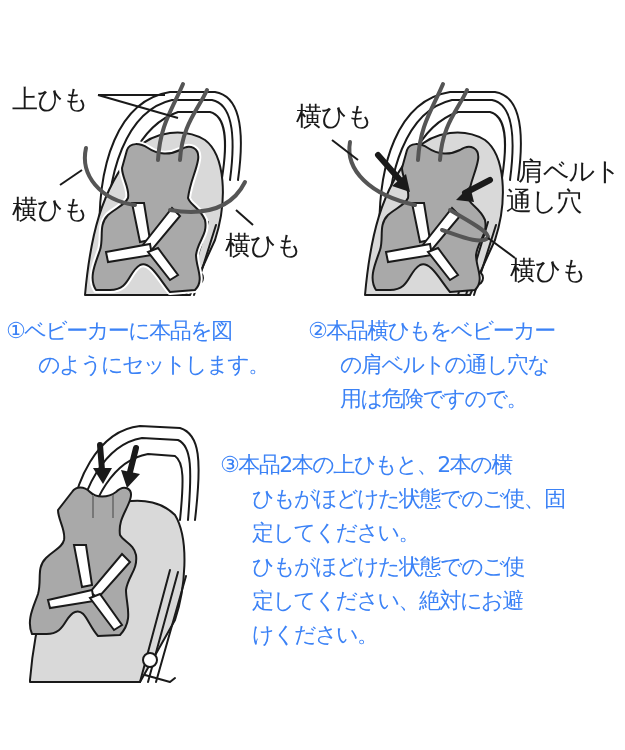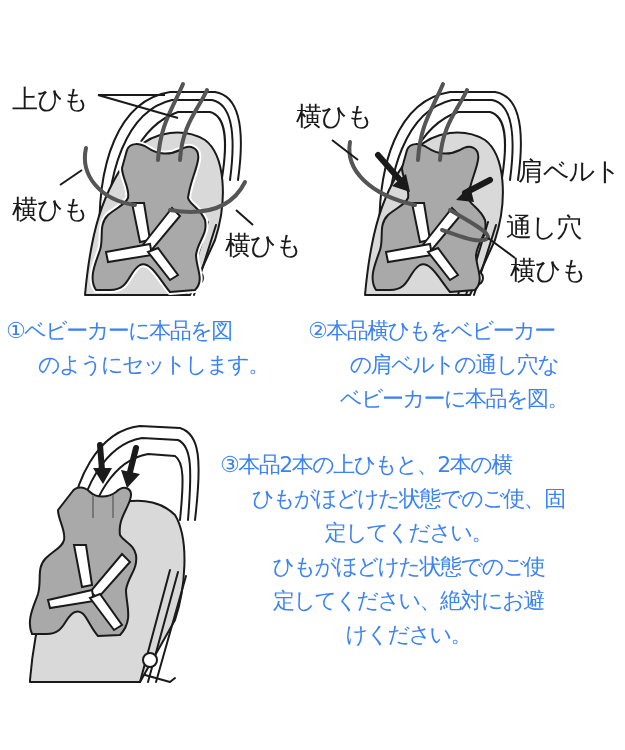--- a/index.html
+++ b/index.html
@@ -1,21 +1,21 @@
 <!DOCTYPE html>
 <html><head>
 <meta charset="utf-8">
 <style>
   html, body { margin: 0; padding: 0; background: #ffffff; }
   body { width: 625px; height: 750px; position: relative; overflow: hidden;
          font-family: "DejaVu Sans", "Liberation Sans", sans-serif; color: #1a1a1a; }
   .label { position: absolute; font-size: 26px; line-height: 1; letter-spacing: -1px; white-space: nowrap; color: #1a1a1a; }
   .step { position: absolute; font-size: 22px; line-height: 34px; letter-spacing: -1.5px; white-space: nowrap; color: #3b82f6; }
   .step .line { display: block; }
-  .indent { padding-left: 32px; text-align: center; }
+  .indent { padding-left: 32px; }
   svg { position: absolute; overflow: visible; }
 </style>
 </head>
 <body>
 
 <div>
   <svg width="625" height="750" style="left:0;top:0;">
     <g stroke="#1a1a1a" stroke-width="2" fill="none" stroke-linecap="round" stroke-linejoin="round">
 
       <path d="M100,250 C95,160 120,100 170,92 L215,92 C240,96 245,130 238,180"></path>
@@ -104,27 +104,27 @@
       <polygon points="166,200 180,186 184,202" fill="#1a1a1a"></polygon>
       <g stroke="#1a1a1a" stroke-width="2">
         <line x1="42" y1="140" x2="68" y2="160"></line>
         <line x1="198" y1="238" x2="225" y2="258"></line>
       </g>
     </g>
   </svg>
 
   <span class="label" style="left:296px;top:103px;">横ひも</span>
   <span class="label" style="left:506px;top:158px;margin-left:12px;">肩ベルト</span>
-  <span class="label" style="left:506px;top:188px;margin-top:26px;">通し穴</span>
+  <span class="label" style="left:506px;top:188px;">通し穴</span>
   <span class="label" style="left:510px;top:257px;">横ひも</span>
 
   <div class="step" style="left:308px;top:314px;">
     <span class="line"><span>②</span><span>本品横ひもをベビーカー</span></span>
     <span class="line indent">の肩ベルトの通し穴な</span>
-    <span class="line indent">ベビーカーに本品を図。</span>
+    <span class="line indent">用は危険ですので。</span>
   </div>
 </div>
 
 <div>
   <svg width="625" height="750" style="left:0;top:0;">
     <g transform="translate(30,420)">
       <g stroke="#1a1a1a" stroke-width="2" fill="none" stroke-linecap="round" stroke-linejoin="round">
         <path d="M40,120 C40,60 70,10 110,6 L150,8 C170,14 172,40 165,100"></path>
         <path d="M48,120 C48,70 76,24 112,18 L148,20 C162,26 162,50 158,100"></path>
         <path d="M58,120 C60,80 84,40 118,34 L145,36 C154,42 154,60 150,100"></path>

